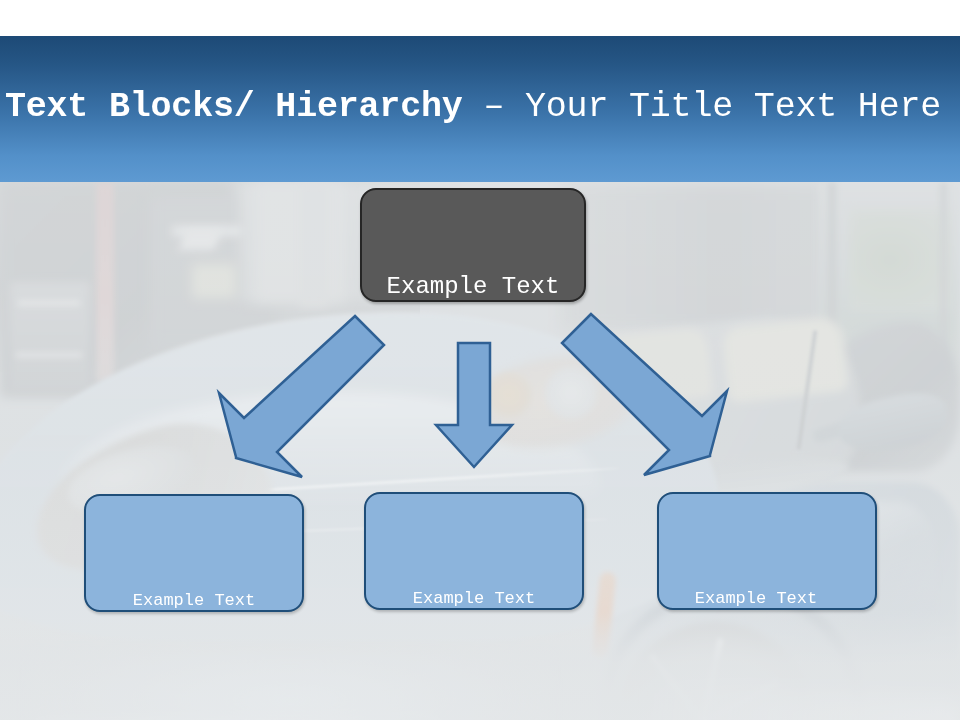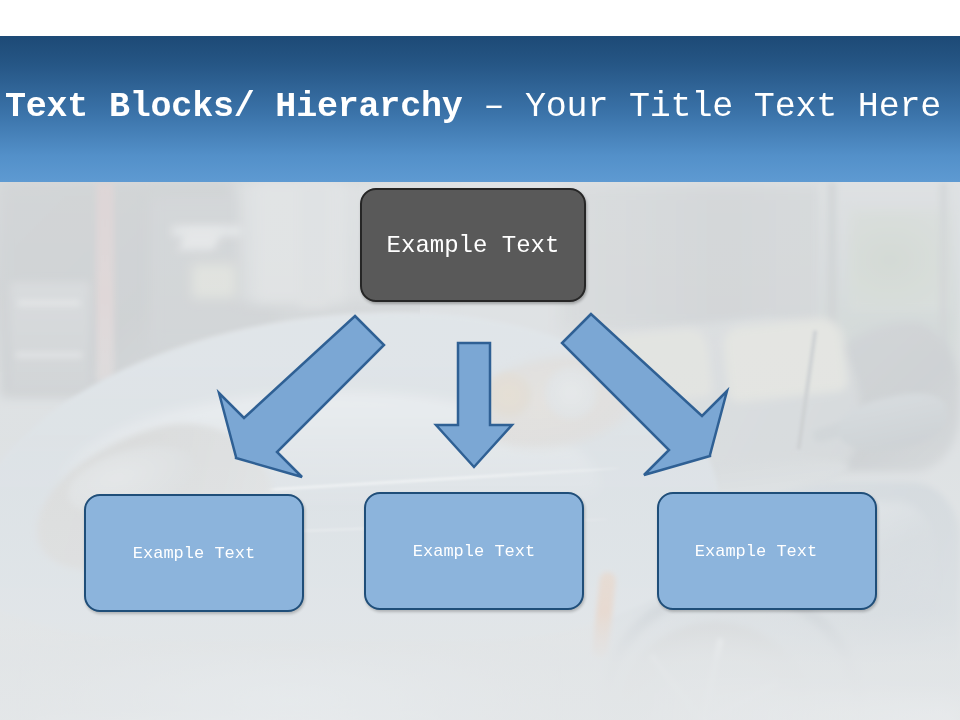--- a/index.html
+++ b/index.html
@@ -329,21 +329,21 @@
   #wash2 {
     left: 0; top: 0; width: 960px; height: 574px;
     background: linear-gradient(to bottom, rgba(255,255,255,0.10) 0%, rgba(255,255,255,0.05) 45%, rgba(245,247,248,0.35) 100%);
   }
 
   
   .node {
     position: absolute;
     box-sizing: border-box;
     display: flex;
-    align-items: center;
+    align-items: flex-end;
     justify-content: center;
     color: #ffffff;
     text-align: center;
   }
   #node-top {
     left: 360px; top: 152px;
     width: 226px; height: 114px;
     background: #595959;
     border: 2.5px solid #262626;
     border-radius: 16px;

